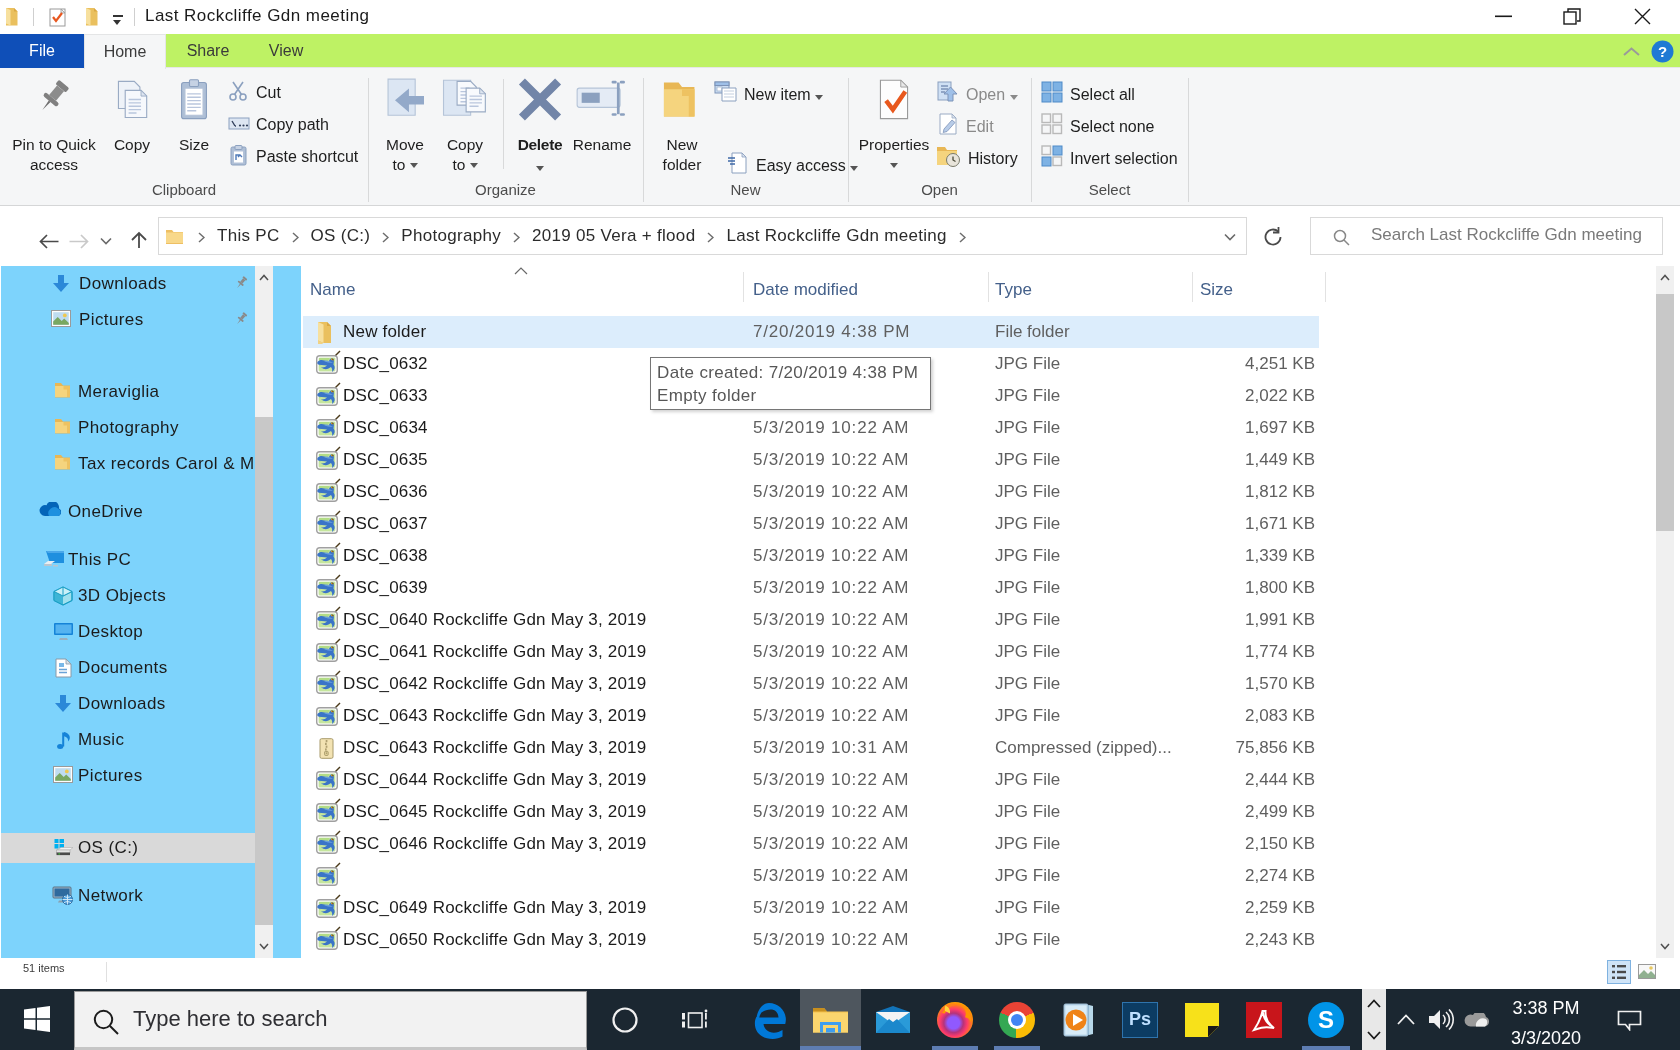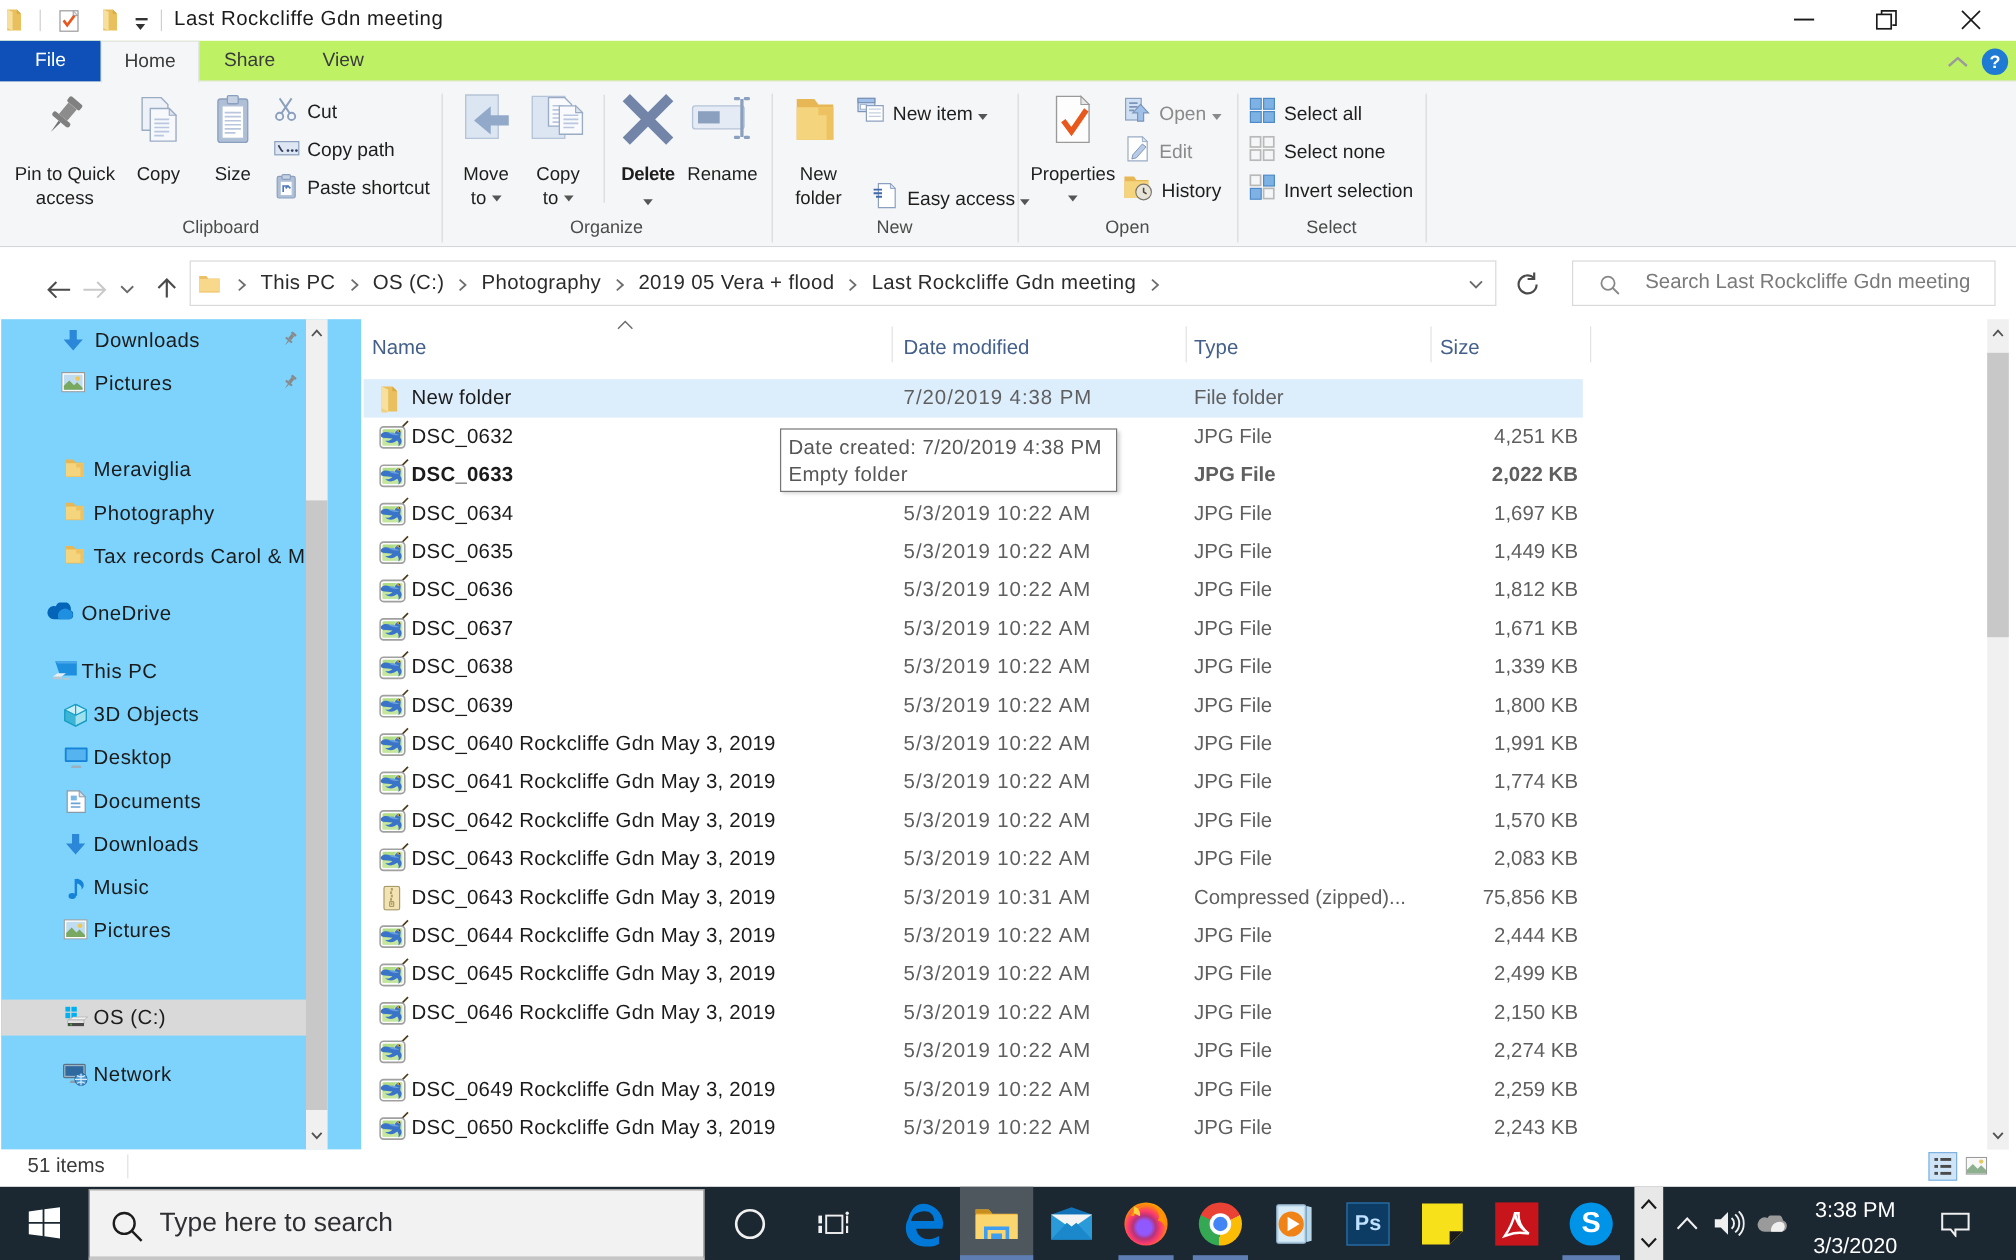--- a/index.html
+++ b/index.html
@@ -44,21 +44,21 @@
 .row { position:absolute; left:303px; width:1353px; height:32px; font-size:17px; }
 .row .nm { position:absolute; left:40px; top:0; line-height:32px; color:#1b1b1b; white-space:nowrap; letter-spacing:0.2px;}
 .row .dt { position:absolute; left:450px; top:0; line-height:32px; color:#5f5f5f; letter-spacing:0.8px; }
 .row .ty { position:absolute; left:692px; top:0; line-height:32px; color:#5f5f5f; }
 .row .sz { position:absolute; left:850px; width:162px; top:0; line-height:32px; color:#5f5f5f; text-align:right; }
 .row .icon { position:absolute; left:13px; top:5px; }
 
 .sbtrack { position:absolute; background:#f0f0f0; }
 .sbthumb { position:absolute; background:#c8c8c8; }
 
-#statusbar { position:absolute; left:0; top:958px; width:1500px; height:31px; background:#fff; font-size:17px; }
+#statusbar { position:absolute; left:0; top:958px; width:1500px; height:31px; background:#fff; font-size:11px; }
 
 #tooltip { position:absolute; left:650px; top:357px; width:281px; height:53px; background:#fff; border:1px solid #767676; box-shadow:2px 2px 3px rgba(0,0,0,0.18); font-size:17px; color:#575757; padding:3px 6px; line-height:23px; white-space:nowrap; letter-spacing:0.35px; }
 
 #taskbar { position:absolute; left:0; top:989px; width:1680px; height:61px; background:#1b2731; }
 #tsearch { position:absolute; left:74px; top:2px; width:513px; height:59px; background:#f2f2f2; border:1px solid #9a9a9a; border-bottom:3px solid #c6c6c6; }
 .underline { position:absolute; bottom:0; height:4px; background:#5e7db2; }
 </style>
 </head>
 <body>
 
@@ -607,21 +607,21 @@
           <path d="M2.8 16 c5-1 9-4 11-8.2 h5.4 v13.4 H2.8 z" fill="#cdeaa6" opacity="0.7"></path>
           <path d="M15.5 8 c1.5 0 2.5 1 2.5 2.5 l-0.5 4 c2 2.5 1.5 5 -1.5 7.5 c0.5-2 0.2-3.5-1-5 l-2.5 1.5 c-2.5 1.2-5 0.8-7.5-1.2 c2.5 0.3 4.5-0.2 6-1.8 l-8-0.8 c-1.8-0.6-2.2-1.8-1.2-3.2 c1.5-1.5 4-2 6.5-1 l4.5 1.5 c0-1.5 1-3 3.2-4z" fill="#3a74c8"></path>
           <path d="M8 11 c2-0.8 4-0.6 6 0.5 l3 1 c-2.5 0.5-5 0.2-7.5-0.8z" fill="#6aa0dd"></path>
           <path d="M15.8 8.3 c1.2 0.1 2 0.9 2 2.2 l-2.8 -0.6 c0-1 0.3-1.5 0.8-1.6z" fill="#d8a020"></path>
           <circle cx="16.9" cy="9.3" r="0.5" fill="#1a1a1a"></circle>
         </svg></span>
       <span class="nm">DSC_0632</span>
       <span class="ty">JPG File</span>
       <span class="sz">4,251 KB</span>
     </div>
-    <div class="row" style="top:380px;font-weight:bold;">
+    <div class="row" style="top:380px;">
       <span class="icon" style="top:2px;line-height:0"><svg width="26" height="26" viewBox="0 0 26 26">
           <path d="M16 9 L24 1" stroke="#4a3a1a" stroke-width="1.4"></path>
           <rect x="0.7" y="5.7" width="20.6" height="17.6" rx="3" fill="#fdfdfd" stroke="#a0a0a0" stroke-width="1.4"></rect>
           <rect x="2.8" y="7.8" width="16.4" height="13.4" rx="1" fill="#b2dc86"></rect>
           <path d="M2.8 16 c5-1 9-4 11-8.2 h5.4 v13.4 H2.8 z" fill="#cdeaa6" opacity="0.7"></path>
           <path d="M15.5 8 c1.5 0 2.5 1 2.5 2.5 l-0.5 4 c2 2.5 1.5 5 -1.5 7.5 c0.5-2 0.2-3.5-1-5 l-2.5 1.5 c-2.5 1.2-5 0.8-7.5-1.2 c2.5 0.3 4.5-0.2 6-1.8 l-8-0.8 c-1.8-0.6-2.2-1.8-1.2-3.2 c1.5-1.5 4-2 6.5-1 l4.5 1.5 c0-1.5 1-3 3.2-4z" fill="#3a74c8"></path>
           <path d="M8 11 c2-0.8 4-0.6 6 0.5 l3 1 c-2.5 0.5-5 0.2-7.5-0.8z" fill="#6aa0dd"></path>
           <path d="M15.8 8.3 c1.2 0.1 2 0.9 2 2.2 l-2.8 -0.6 c0-1 0.3-1.5 0.8-1.6z" fill="#d8a020"></path>
           <circle cx="16.9" cy="9.3" r="0.5" fill="#1a1a1a"></circle>
         </svg></span>

